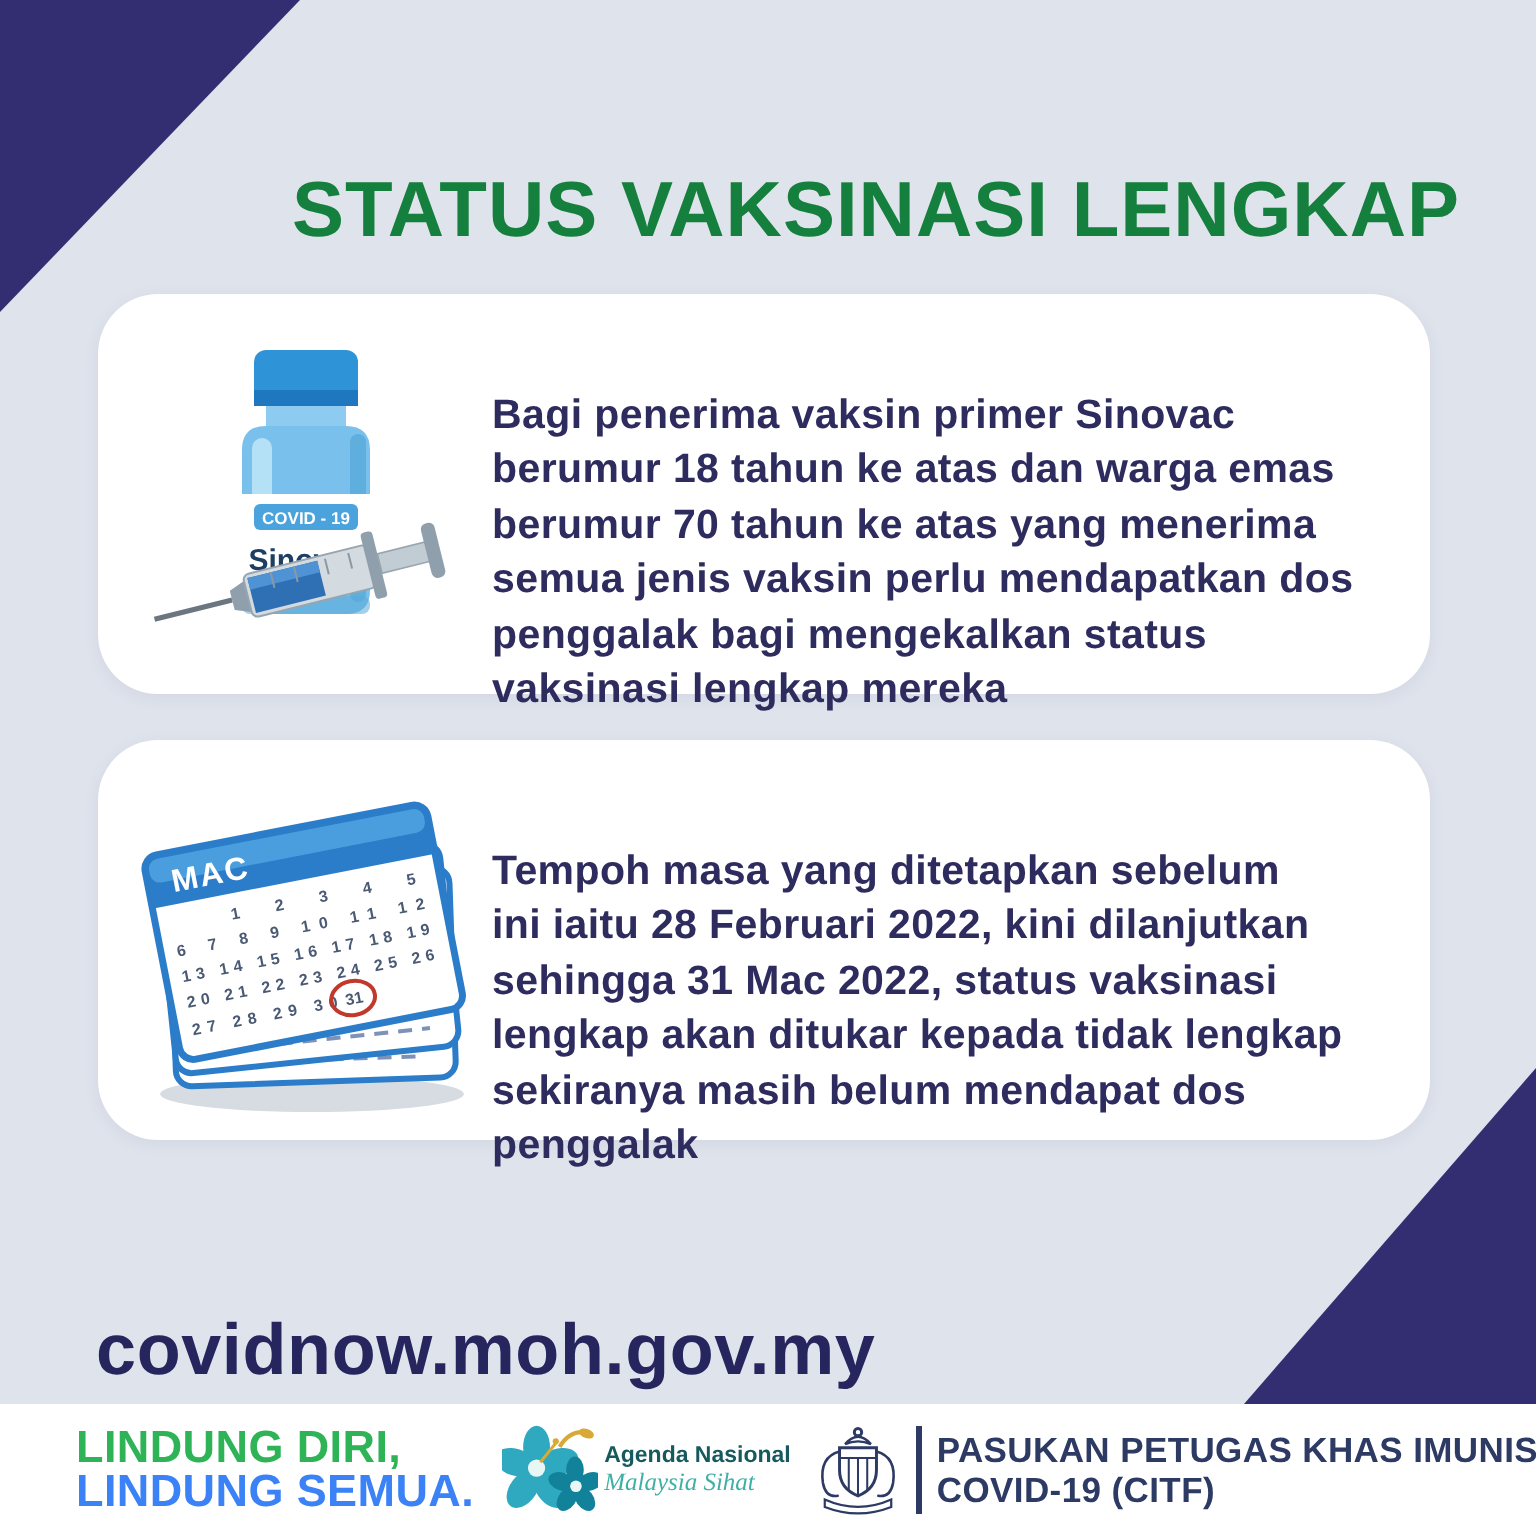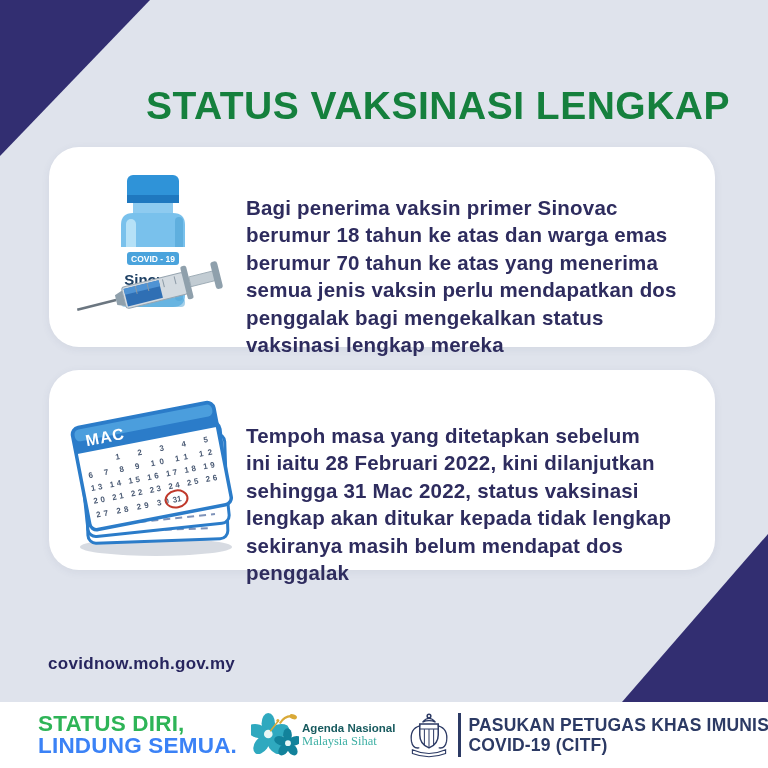--- a/index.html
+++ b/index.html
@@ -17,31 +17,31 @@
     border-radius:30px;box-shadow:0 2px 8px rgba(70,80,120,.08);}
   .card1{top:147px;}
   .card2{top:370px;}
   .card-text{position:absolute;left:197px;top:26px;width:486px;
     font-size:20.5px;font-weight:700;color:#2e2c5e;line-height:27.5px;
     white-space:pre-line;letter-spacing:.2px;}
   .card2 .card-text{top:31px;}
   .illu{position:absolute;}
   .illu-vial{left:18px;top:12px;}
   .illu-cal{left:12px;top:14px;}
-  .website{position:absolute;left:48px;top:654px;font-size:17px;
+  .website{position:absolute;left:48px;top:654px;font-size:36px;
     font-weight:800;color:#27255e;letter-spacing:.3px;}
   .footer{position:absolute;left:0;right:0;bottom:0;height:66px;background:#ffffff;
     display:flex;align-items:center;white-space:nowrap;}
   .slogan{margin-left:38px;font-size:22.5px;font-weight:800;line-height:22px;letter-spacing:.2px;}
   .slogan-l1{color:#2eb457;}
   .slogan-l2{color:#3b82f6;}
   .agenda{display:flex;align-items:center;margin-left:14px;}
   .agenda-text{margin-left:3px;line-height:13px;}
   .agenda-l1{font-size:11.5px;font-weight:800;color:#175a5e;}
-  .agenda-l2{font-size:12.5px;color:#3fb0a5;
+  .agenda-l2{font-size:12.5px;font-style:italic;color:#3fb0a5;
     font-family:"Liberation Serif",serif;}
   .citf{display:flex;align-items:center;margin-left:10px;}
   .citf-divider{width:3px;height:44px;background:#2c3a64;margin:0 7px 0 5px;}
   .citf-text{font-size:17.5px;font-weight:800;color:#2c3a64;line-height:20.5px;letter-spacing:.2px;}
 </style>
 </head>
 <body>
 
 <div class="poster">
 
@@ -123,21 +123,21 @@
 sehingga 31 Mac 2022, status vaksinasi
 lengkap akan ditukar kepada tidak lengkap
 sekiranya masih belum mendapat dos
 penggalak</p>
   </div>
 
   <div class="website">covidnow.moh.gov.my</div>
 
   <div class="footer">
     <div class="slogan">
-      <div class="slogan-l1">STATUS DIRI,</div>
+      <div class="slogan-l1">LINDUNG DIRI,</div>
       <div class="slogan-l2">LINDUNG SEMUA.</div>
     </div>
 
     <div class="agenda">
       <svg width="48" height="50" viewBox="0 0 50 52">
         <path d="M30,14 Q36,4 46,7" stroke="#d9a937" stroke-width="2.2" fill="none"></path>
         <ellipse cx="44" cy="7" rx="4" ry="2.4" fill="#d9a937" transform="rotate(20 44 7)"></ellipse>
         <g fill="#2fa9bf">
           <ellipse cx="18" cy="14" rx="7" ry="11"></ellipse>
           <ellipse cx="7" cy="22" rx="7" ry="11" transform="rotate(-72 7 22)"></ellipse>

